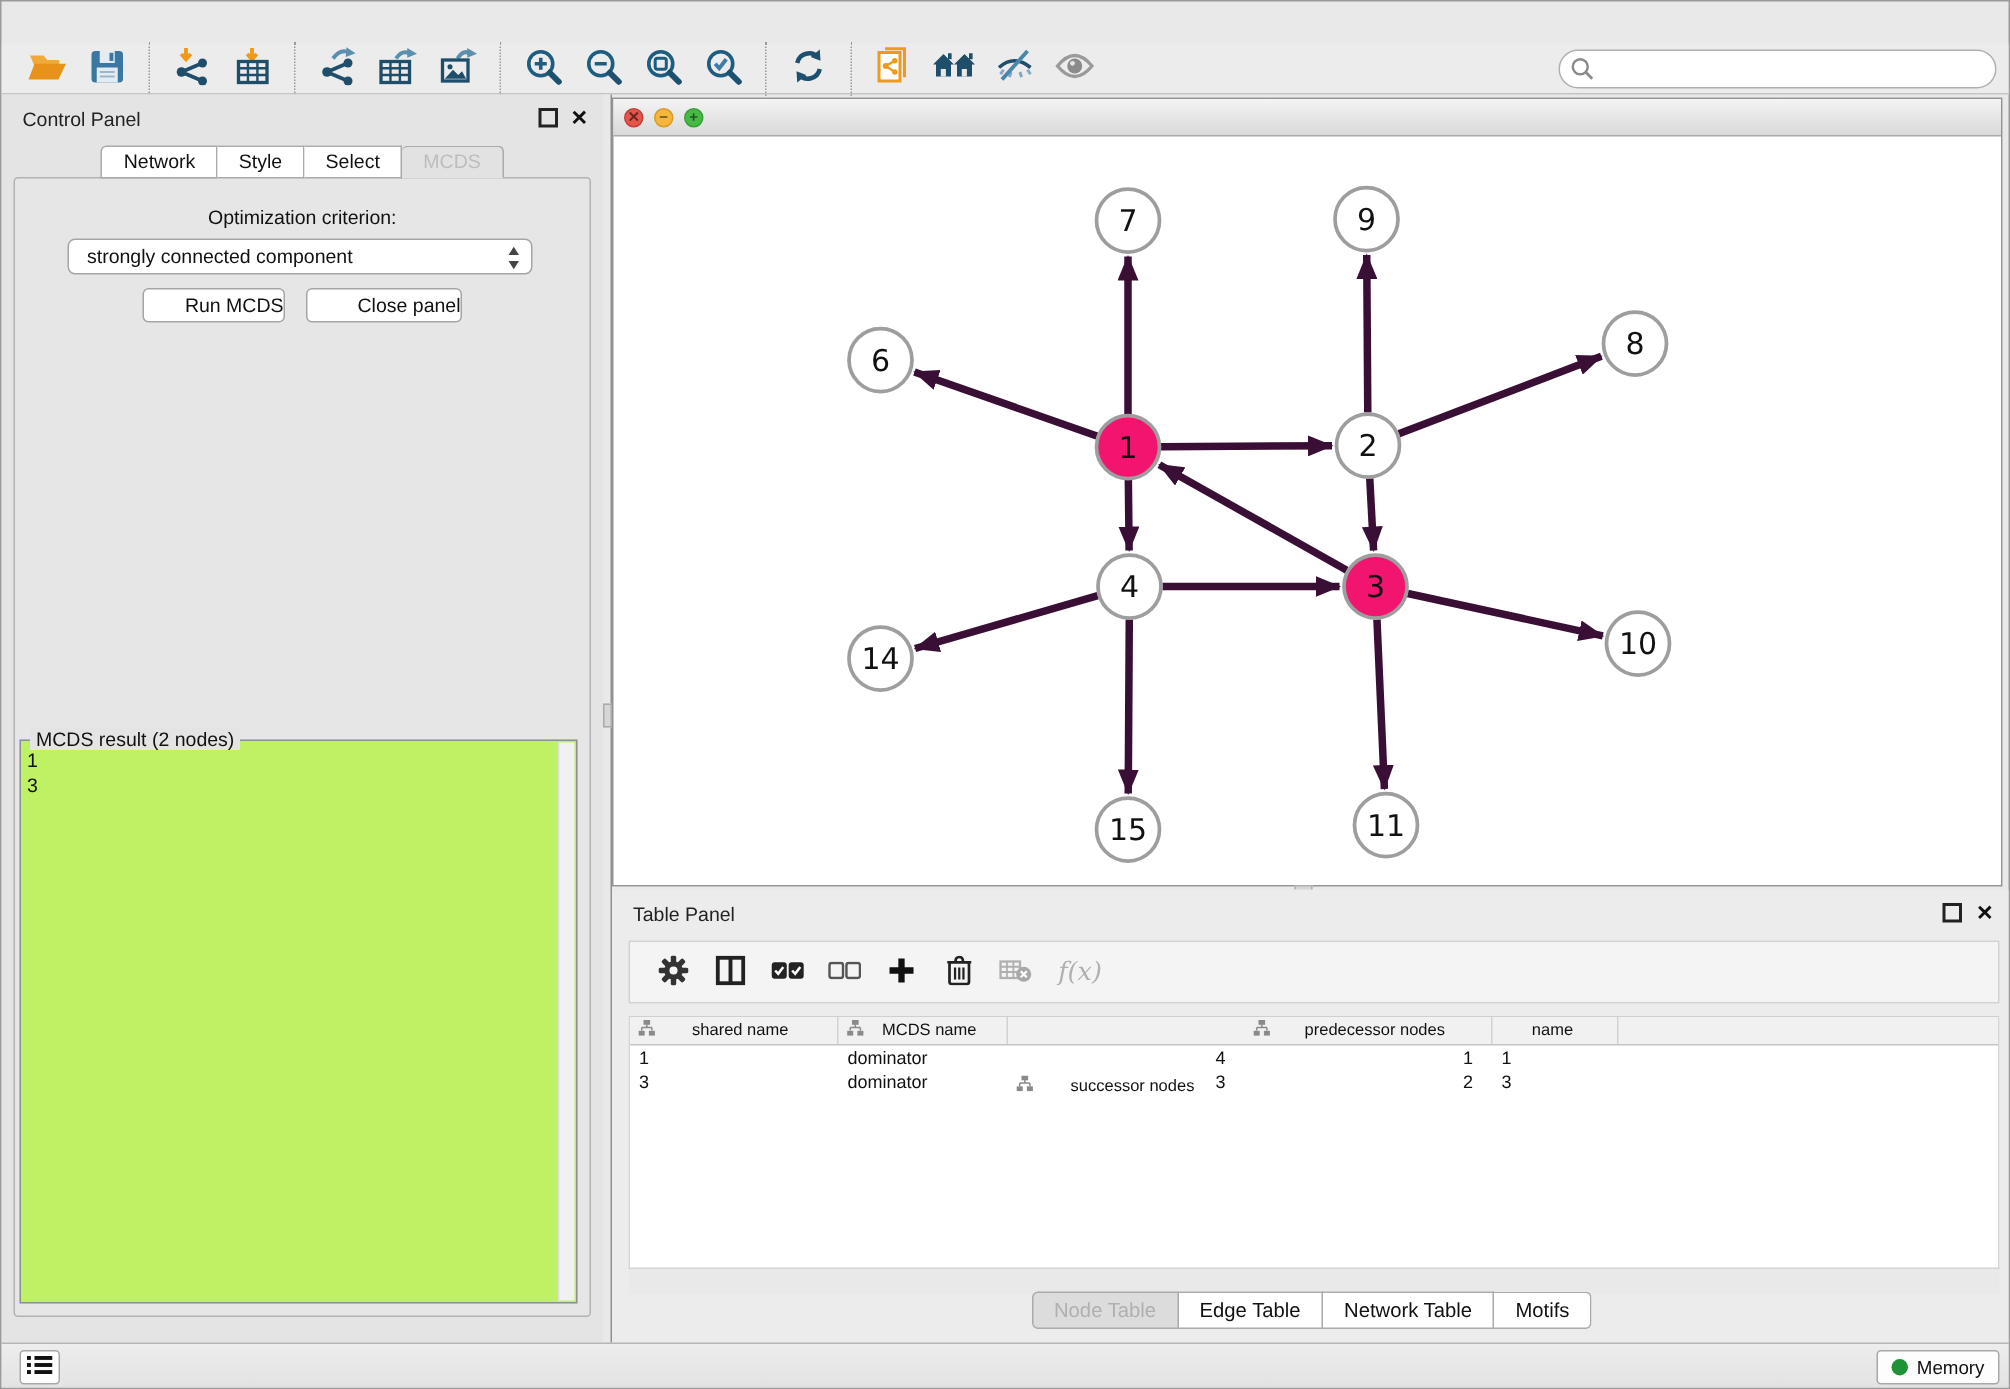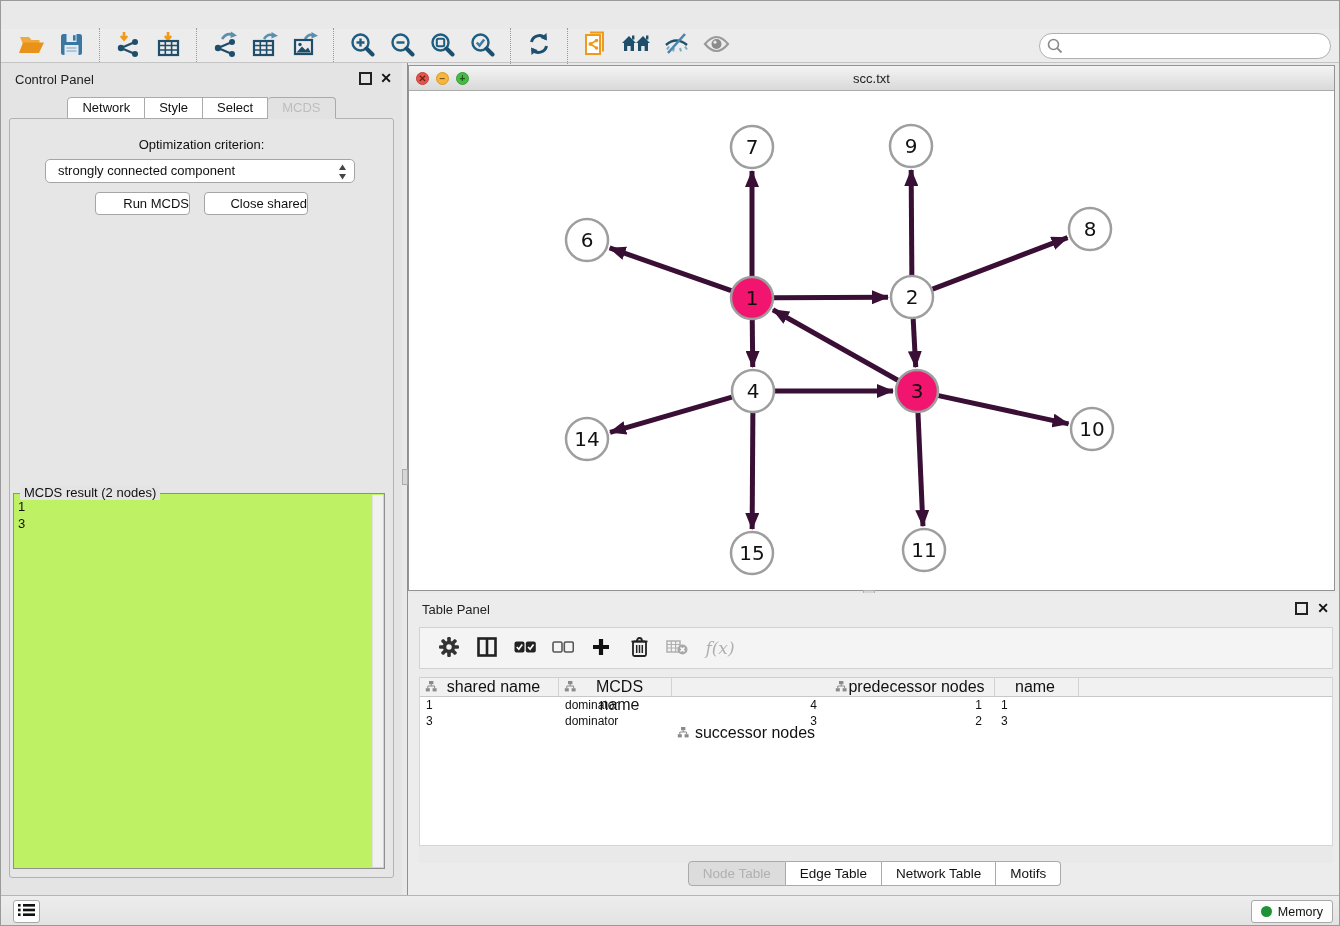--- a/index.html
+++ b/index.html
@@ -59,21 +59,21 @@
   
   #h-grip { left:862px; top:589px; width:12px; height:5px; background:#d6d6d6; border:1px solid #b0b0b0; }
 
   
   #table-panel { left:407px; top:592px; width:933px; height:302px; background:#ececec; }
   #tp-toolbar { position:absolute; left:11px; top:34px; right:8px; height:42px; background:#f4f4f4; border:1px solid #d2d2d2; display:flex; align-items:center; padding-left:14px; }
   .tp-btn { width:30px; height:30px; display:flex; align-items:center; justify-content:center; margin-right:8px; }
   .fx { font-family:"DejaVu Serif", serif; font-style:italic; font-size:17px; color:#b0b0b0; }
   #tbl-wrap { position:absolute; left:11px; top:84px; right:8px; height:169px; background:#fff; border:1px solid #d5d5d5; border-top:none; overflow:hidden; }
   #tbl-header { display:flex; height:20px; background:#f1f1f1; border-top:1px solid #cfcfcf; border-bottom:1px solid #c8c8c8; }
-  .th { display:flex; border-right:1px solid #d2d2d2; font-size:16px; color:#111; padding-left:5px; }
+  .th { display:flex; align-items:center; border-right:1px solid #d2d2d2; font-size:11px; color:#111; padding-left:5px; }
   .th .th-label { flex:1; text-align:center; padding-right:8px; }
   .tr { display:flex; height:16px; line-height:16px; font-size:12px; color:#111; }
   .td { padding:0 6px; white-space:nowrap; overflow:hidden; }
   .td.right { text-align:right; padding-right:13px; }
   #tbl-scrollstrip { position:absolute; left:11px; right:8px; top:253px; height:17px; background:#e9e9e9; }
   #tp-tabs { position:absolute; left:0; right:0; top:268px; display:flex; justify-content:center; }
   #tp-tabs .tab { height:25px; line-height:23px; font-size:13.5px; }
   #tp-tabs .tab.selected { background:#dcdcdc; color:#b0b0b0; border-radius:4px; border-bottom-color:#aaa; }
   #tp-tabs .tab:first-child { border-radius:4px 0 0 4px; }
   #tp-tabs .tab:last-child { border-radius:0 4px 4px 0; }
@@ -249,41 +249,40 @@
     <div id="cp-box"></div>
     <div id="opt-label">Optimization criterion:</div>
     <div id="criterion-select">
       <span>strongly connected component</span>
       <span class="stepper"><svg width="9" height="16" viewBox="0 0 9 16">
             <path d="M4.5 0.5 L8 6 H1 Z" fill="#444"></path>
             <path d="M4.5 15.5 L1 10 H8 Z" fill="#444"></path>
           </svg></span>
     </div>
     <div class="btn" id="run-btn">Run MCDS</div>
-    <div class="btn" id="closep-btn">Close shared</div>
+    <div class="btn" id="closep-btn">Close panel</div>
     <div id="mcds-fieldset">
       <span id="mcds-legend">MCDS result (2 nodes)</span>
       <div id="mcds-lines">
           <div>1</div>
           <div>3</div>
         </div>
       <div id="mcds-scroll"></div>
     </div>
   </div>
 
   <div class="abs" id="v-divider">
     <div id="v-grip"></div>
   </div>
 
   <div class="abs" id="net-frame">
     <div id="net-titlebar">
       <span class="nt-dot" style="left:7px;background:#e5554a;border:1px solid #c2403a">✕</span>
       <span class="nt-dot" style="left:27px;background:#f5b63b;border:1px solid #d79a2b">−</span>
       <span class="nt-dot" style="left:47px;background:#46ba45;border:1px solid #36a037">+</span>
-      <span id="net-title">scc.txt</span>
     </div>
     <svg id="graph-svg" width="925" height="500" viewBox="0 0 925 500">
       <defs>
         <marker id="arrowhead" viewBox="0 0 17 14" refX="16" refY="7" markerWidth="17" markerHeight="14" orient="auto" markerUnits="userSpaceOnUse">
           <path id="arrowhead-path" d="M0,0 L17,7 L0,14 Z" fill="#3a0f35"></path>
         </marker>
       </defs>
       <g id="edges-layer">
           <line x1="343" y1="185" x2="343" y2="80" stroke="#3a0f35" stroke-width="5" marker-end="url(#arrowhead)"></line>
           <line x1="322.2449403778676" y1="199.7042820722201" x2="200.64188322414446" y2="156.9589650121235" stroke="#3a0f35" stroke-width="5" marker-end="url(#arrowhead)"></line>

